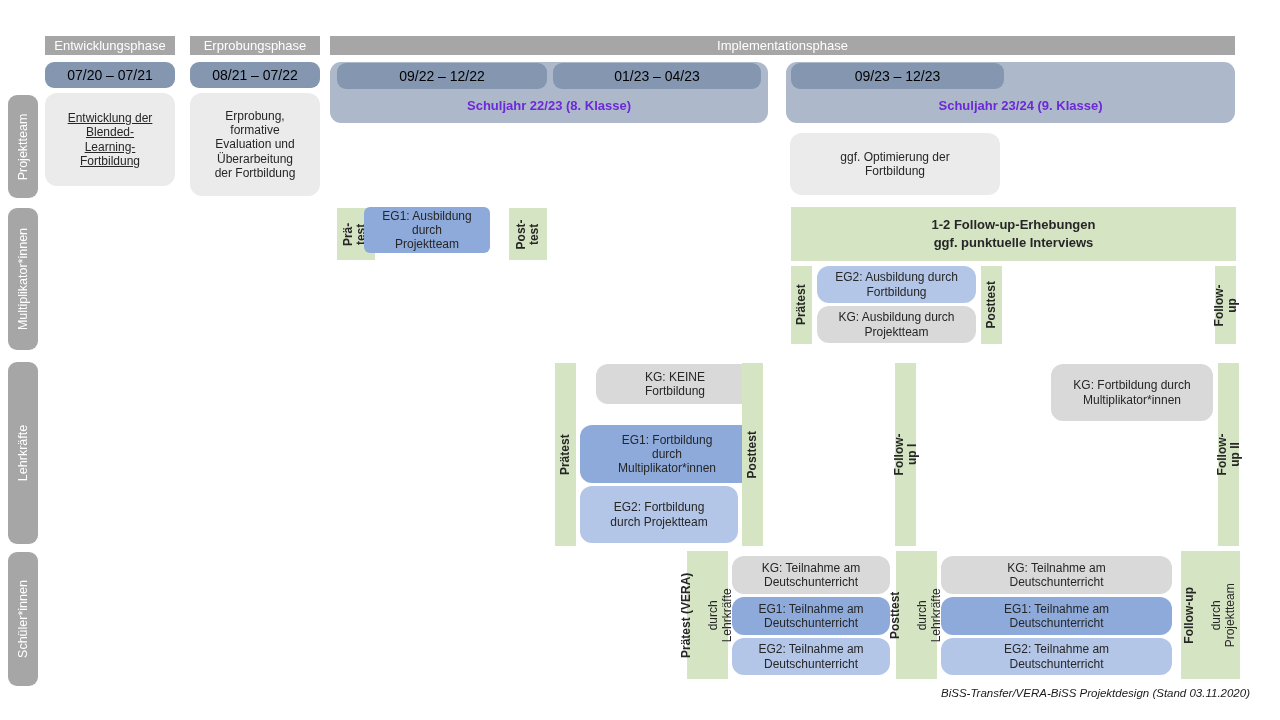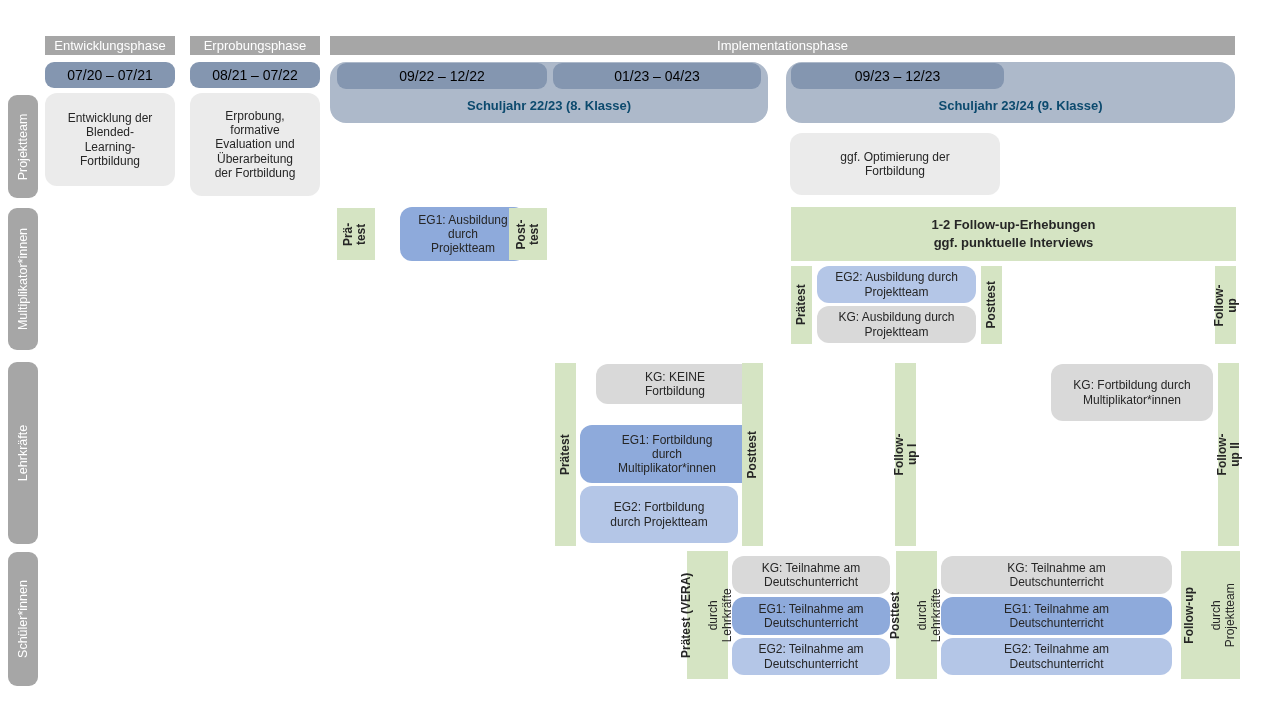--- a/index.html
+++ b/index.html
@@ -6,22 +6,22 @@
   .stage{
     position:relative;width:1280px;height:720px;background:#ffffff;
     font-family:"Liberation Sans", sans-serif;color:#262626;overflow:hidden;
   }
   .abs{position:absolute;box-sizing:border-box;}
   .flexc{display:flex;align-items:center;justify-content:center;text-align:center;}
   .hdr{background:#a6a6a6;color:#ffffff;font-size:13px;}
   .rail{background:#a6a6a6;border-radius:9px;}
   .railtxt{color:#ffffff;font-size:12.5px;transform:rotate(-90deg);white-space:nowrap;}
   .pill{background:#8496b0;color:#000000;border-radius:9px;font-size:14px;}
-  .year{background:#adb9ca;border-radius:16px;}
-  .yearlbl{color:#0c4a6e;font-weight:bold;font-size:13px;}
+  .year{background:#adb9ca;border-radius:11px;}
+  .yearlbl{color:#6d28d9;font-weight:bold;font-size:13px;}
   .box{border-radius:12px;font-size:12px;line-height:1.18;white-space:pre-line;}
   .lgray{background:#ebebeb;}
   .kg{background:#d9d9d9;}
   .eg1{background:#8eaadb;}
   .eg2{background:#b4c6e7;}
   .green{background:#d5e4c3;}
   .gbig{font-weight:bold;font-size:13px;line-height:1.35;white-space:pre-line;}
   .rot{transform:rotate(-90deg);text-align:center;white-space:pre-line;line-height:1.12;font-size:12px;}
   .rot .main{display:block;font-weight:bold;white-space:nowrap;}
   .rot .sub{display:block;font-weight:normal;white-space:pre-line;}
@@ -57,50 +57,50 @@
   <div class="abs rail flexc" style="left:8px;top:208px;width:30px;height:142px;">
     <span class="railtxt">Multiplikator*innen</span>
   </div>
   <div class="abs rail flexc" style="left:8px;top:362px;width:30px;height:182px;">
     <span class="railtxt">Lehrkräfte</span>
   </div>
   <div class="abs rail flexc" style="left:8px;top:552px;width:30px;height:134px;">
     <span class="railtxt">Schüler*innen</span>
   </div>
 
-  <div class="abs box lgray flexc" style="left:45px;top:93px;width:130px;height:93px;">Entwicklung der
+  <div class="abs box lgray flexc" style="left:45px;top:93px;width:130px;height:93px;text-decoration:underline;">Entwicklung der
 Blended-
 Learning-
 Fortbildung</div>
   <div class="abs box lgray flexc" style="left:190px;top:93px;width:130px;height:103px;">Erprobung,
 formative
 Evaluation und
 Überarbeitung
 der Fortbildung</div>
   <div class="abs box lgray flexc" style="left:790px;top:133px;width:210px;height:62px;">ggf. Optimierung der
 Fortbildung</div>
 
   <div class="abs green flexc" style="left:337px;top:208px;width:38px;height:52px;">
     <div class="rot vbold">Prä-
 test</div>
   </div>
-  <div class="abs box eg1 flexc" style="left:400px;top:207px;width:126px;height:54px;">EG1: Ausbildung
+  <div class="abs box eg1 flexc" style="left:364px;top:207px;width:126px;height:46px;border-radius:6px;">EG1: Ausbildung
 durch
 Projektteam</div>
   <div class="abs green flexc" style="left:509px;top:208px;width:38px;height:52px;">
     <div class="rot vbold">Post-
 test</div>
   </div>
   <div class="abs green flexc gbig" style="left:791px;top:207px;width:445px;height:54px;">1-2 Follow-up-Erhebungen
 ggf. punktuelle Interviews</div>
   <div class="abs green flexc" style="left:791px;top:266px;width:21px;height:78px;">
     <div class="rot vbold">Prätest</div>
   </div>
   <div class="abs box eg2 flexc" style="left:817px;top:266px;width:159px;height:37px;">EG2: Ausbildung durch
-Projektteam</div>
+Fortbildung</div>
   <div class="abs box kg flexc" style="left:817px;top:306px;width:159px;height:37px;">KG: Ausbildung durch
 Projektteam</div>
   <div class="abs green flexc" style="left:981px;top:266px;width:21px;height:78px;">
     <div class="rot vbold">Posttest</div>
   </div>
   <div class="abs green flexc" style="left:1215px;top:266px;width:21px;height:78px;">
     <div class="rot vbold">Follow-up</div>
   </div>
 
   <div class="abs green flexc" style="left:555px;top:363px;width:21px;height:183px;">
@@ -150,14 +150,15 @@
   <div class="abs box eg2 flexc" style="left:941px;top:638px;width:231px;height:37px;">EG2: Teilnahme am
 Deutschunterricht</div>
   <div class="abs green flexc" style="left:1181px;top:551px;width:59px;height:128px;">
     <div class="rot">
       <span class="main">Follow-up</span>
       <span class="sub">durch
 Projektteam</span>
     </div>
   </div>
 
+  <div class="abs caption" style="right:30px;top:687px;text-align:right;">BiSS-Transfer/VERA-BiSS Projektdesign (Stand 03.11.2020)</div>
 
 </div>
 
 </body></html>

